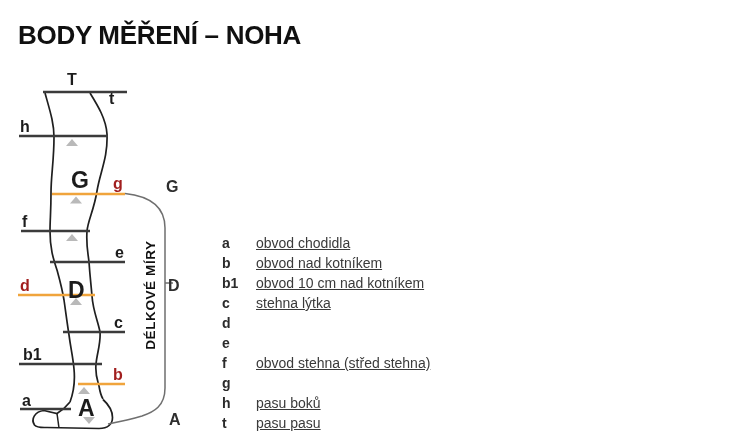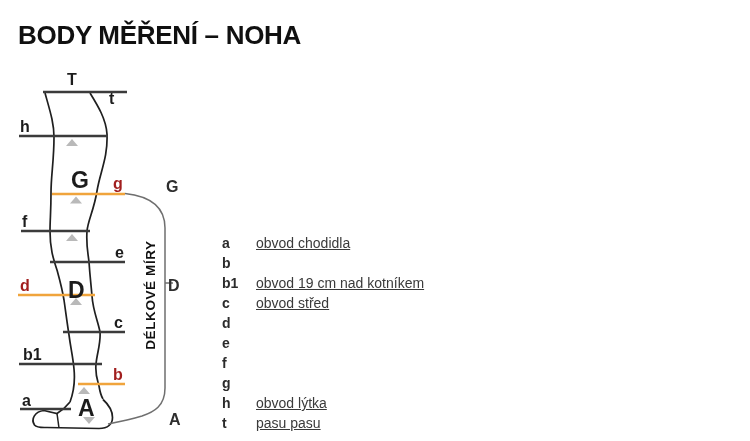--- a/index.html
+++ b/index.html
@@ -92,44 +92,46 @@
 
   <div class="vtext">DÉLKOVÉ MÍRY</div>
 
   <div class="legend">
     <div class="legend-row">
       <span class="legend-key">a</span>
       <span class="legend-text">obvod chodidla</span>
     </div>
     <div class="legend-row">
       <span class="legend-key">b</span>
+      <span class="legend-text">obvod nad kotníkem</span>
     </div>
     <div class="legend-row">
       <span class="legend-key">b1</span>
-      <span class="legend-text">obvod 19 cm nad kotníkem</span>
+      <span class="legend-text">obvod 10 cm nad kotníkem</span>
     </div>
     <div class="legend-row">
       <span class="legend-key">c</span>
-      <span class="legend-text">obvod střed</span>
+      <span class="legend-text">stehna lýtka</span>
     </div>
     <div class="legend-row">
       <span class="legend-key">d</span>
     </div>
     <div class="legend-row">
       <span class="legend-key">e</span>
     </div>
     <div class="legend-row">
       <span class="legend-key">f</span>
+      <span class="legend-text">obvod stehna (střed stehna)</span>
     </div>
     <div class="legend-row">
       <span class="legend-key">g</span>
     </div>
     <div class="legend-row">
       <span class="legend-key">h</span>
-      <span class="legend-text">obvod lýtka</span>
+      <span class="legend-text">pasu boků</span>
     </div>
     <div class="legend-row">
       <span class="legend-key">t</span>
       <span class="legend-text">pasu pasu</span>
     </div>
   </div>
 
 </div>
 
 </body></html>

